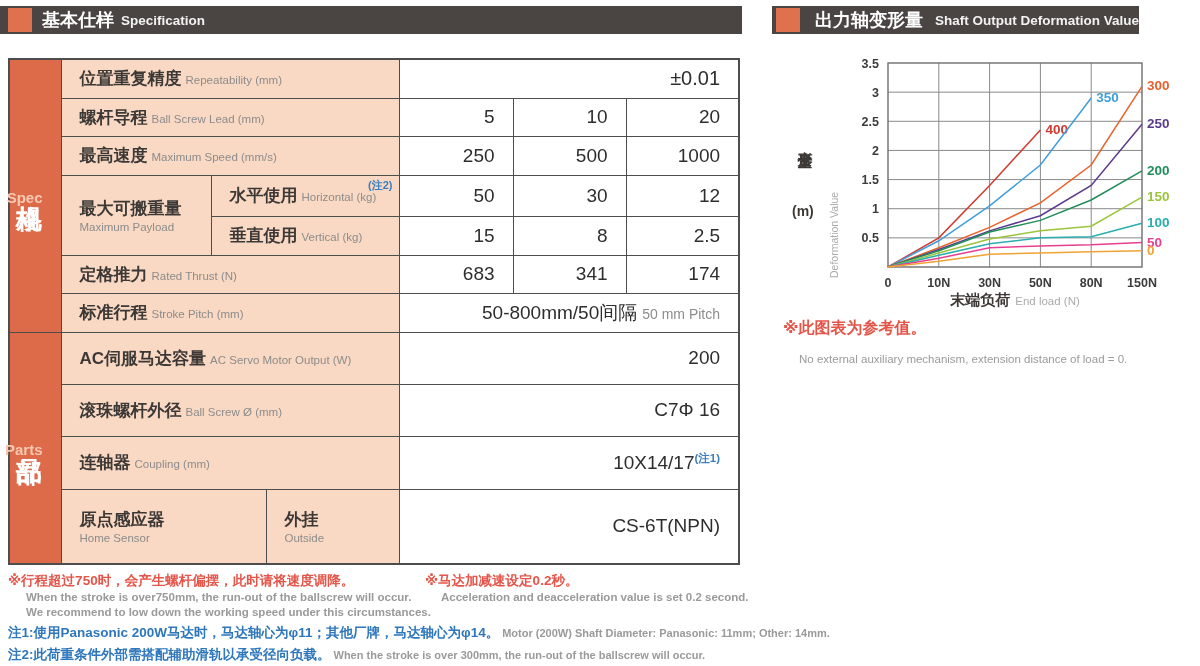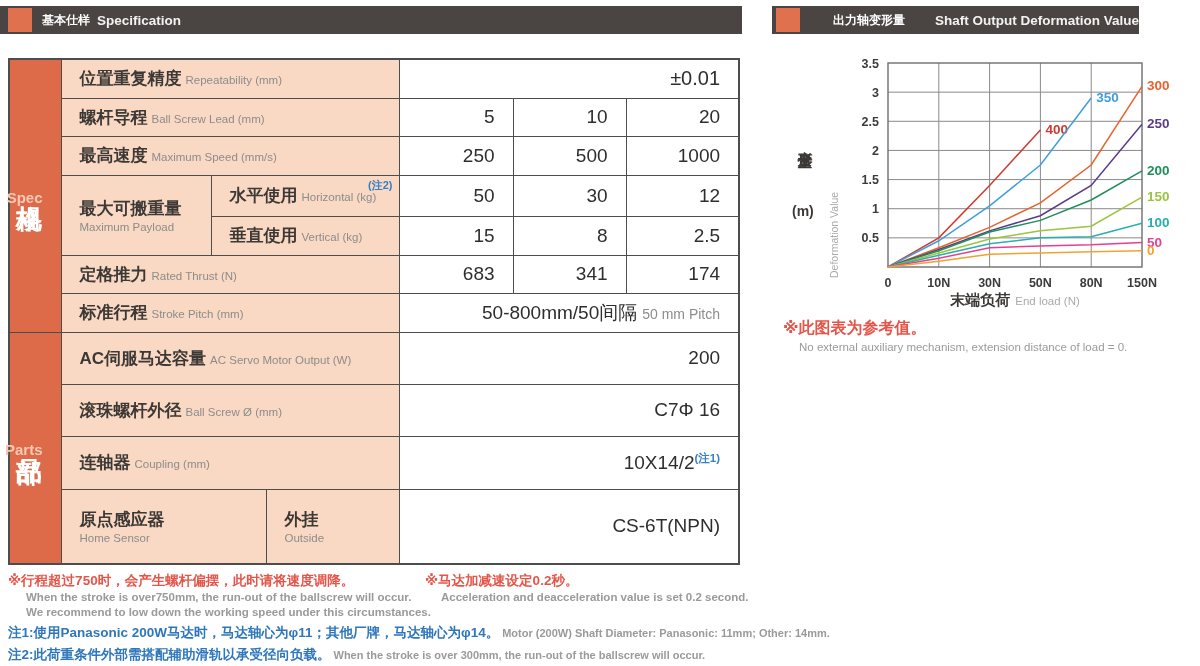--- a/index.html
+++ b/index.html
@@ -2,21 +2,21 @@
 <html><head>
 <meta charset="utf-8">
 <style>
   html,body{margin:0;padding:0;}
   body{width:1200px;height:666px;position:relative;background:#ffffff;
        font-family:"Liberation Sans","DejaVu Sans",sans-serif;overflow:hidden;}
 
   
   .hdr{position:absolute;top:6px;height:28px;background:#4a4442;display:flex;align-items:center;}
   .hdr .sq{width:24px;height:24px;background:#e0714e;flex:0 0 auto;}
-  .hdr .zh{color:#ffffff;font-weight:bold;font-size:12px;margin-left:10px;white-space:nowrap;}
+  .hdr .zh{color:#ffffff;font-weight:bold;font-size:18px;margin-left:10px;white-space:nowrap;}
   .hdr .en{color:#f2f2f2;font-size:13.5px;font-weight:bold;margin-left:7px;white-space:nowrap;}
   #hdr-left{left:0;width:742px;}
   #hdr-left .sq{margin-left:8px;}
   #hdr-right{left:772px;width:367px;justify-content:space-between;}
   #hdr-right .sq{margin-left:4px;}
 
   
   #spec-table{position:absolute;left:8px;top:58px;border-collapse:collapse;table-layout:fixed;width:730px;
               border:2px solid #4d4d4d;}
   #spec-table td{border:1px solid #4d4d4d;padding:0 18px;vertical-align:middle;}
@@ -41,21 +41,21 @@
   #y-title-zh{position:absolute;left:795px;top:138px;writing-mode:vertical-rl;text-orientation:upright;
               font-size:15px;font-weight:bold;color:#3c3836;letter-spacing:2px;}
   #y-title-unit{position:absolute;left:792px;top:203px;font-size:14px;font-weight:bold;color:#3c3836;}
   #y-title-en{position:absolute;left:828px;top:128px;height:150px;writing-mode:vertical-rl;
               transform:rotate(180deg);font-size:10.5px;color:#aaaaaa;}
   #x-title{position:absolute;left:888px;top:291px;width:254px;text-align:center;white-space:nowrap;}
   #x-title .zh{font-size:15px;font-weight:bold;color:#3c3836;}
   #x-title .en{font-size:11.5px;color:#aaaaaa;margin-left:5px;}
   #chart-note{position:absolute;left:783px;top:318px;}
   #chart-note .red{color:#e4554a;font-size:16px;font-weight:bold;}
-  #chart-note .gray{color:#9a9a9a;font-size:11.5px;padding-left:16px;margin-top:2px;}
+  #chart-note .gray{color:#9a9a9a;font-size:11.5px;padding-left:16px;margin-top:14px;}
 
   
   .fn-red{position:absolute;color:#e4554a;font-size:13.5px;font-weight:bold;white-space:nowrap;}
   .fn-gray{position:absolute;color:#9a9a9a;font-size:11.5px;font-weight:bold;white-space:nowrap;}
   .fn-line{position:absolute;white-space:nowrap;}
   .fn-line .blue{color:#2e77bc;font-size:13.5px;font-weight:bold;}
   .fn-line .gray{color:#9a9a9a;font-size:11px;font-weight:bold;margin-left:3px;}
 </style>
 </head>
 <body>
@@ -163,21 +163,21 @@
     <td colspan="3" class="lbl">
       <span class="zh">滚珠螺杆外径</span><span class="en">Ball Screw Ø (mm)</span>
     </td>
     <td colspan="3" class="val">C7Φ 16</td>
   </tr>
   <tr style="height:53px">
     <td colspan="3" class="lbl">
       <span class="zh">连轴器</span><span class="en">Coupling (mm)</span>
     </td>
     <td colspan="3" class="val">
-      <span>10X14/2</span><sup class="blue">(注1)</sup>
+      <span>10X14/17</span><sup class="blue">(注1)</sup>
     </td>
   </tr>
   <tr style="height:75px">
     <td colspan="2" class="lbl">
       <span class="zh">原点感应器</span>
       <span class="en2">Home Sensor</span>
     </td>
     <td class="lbl">
       <span class="zh">外挂</span>
       <span class="en2">Outside</span>

